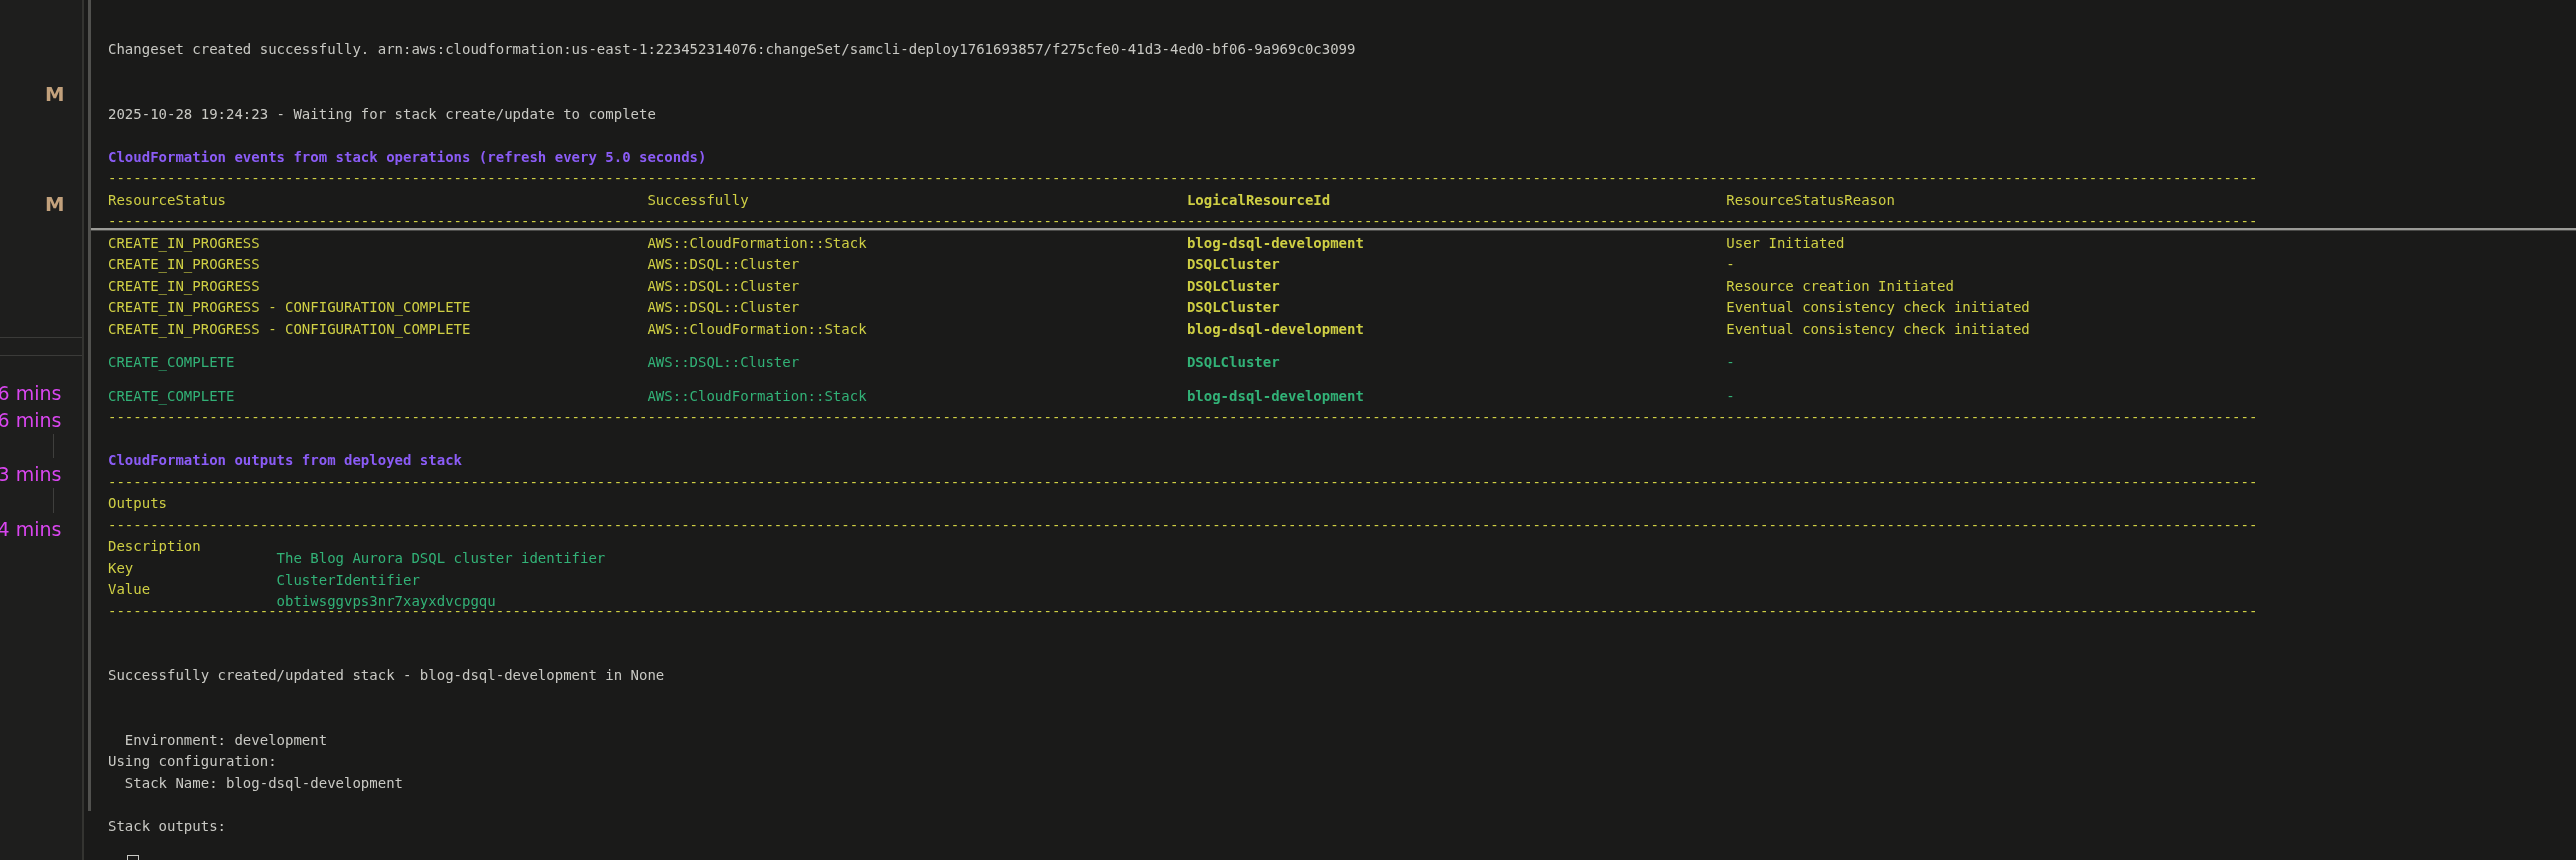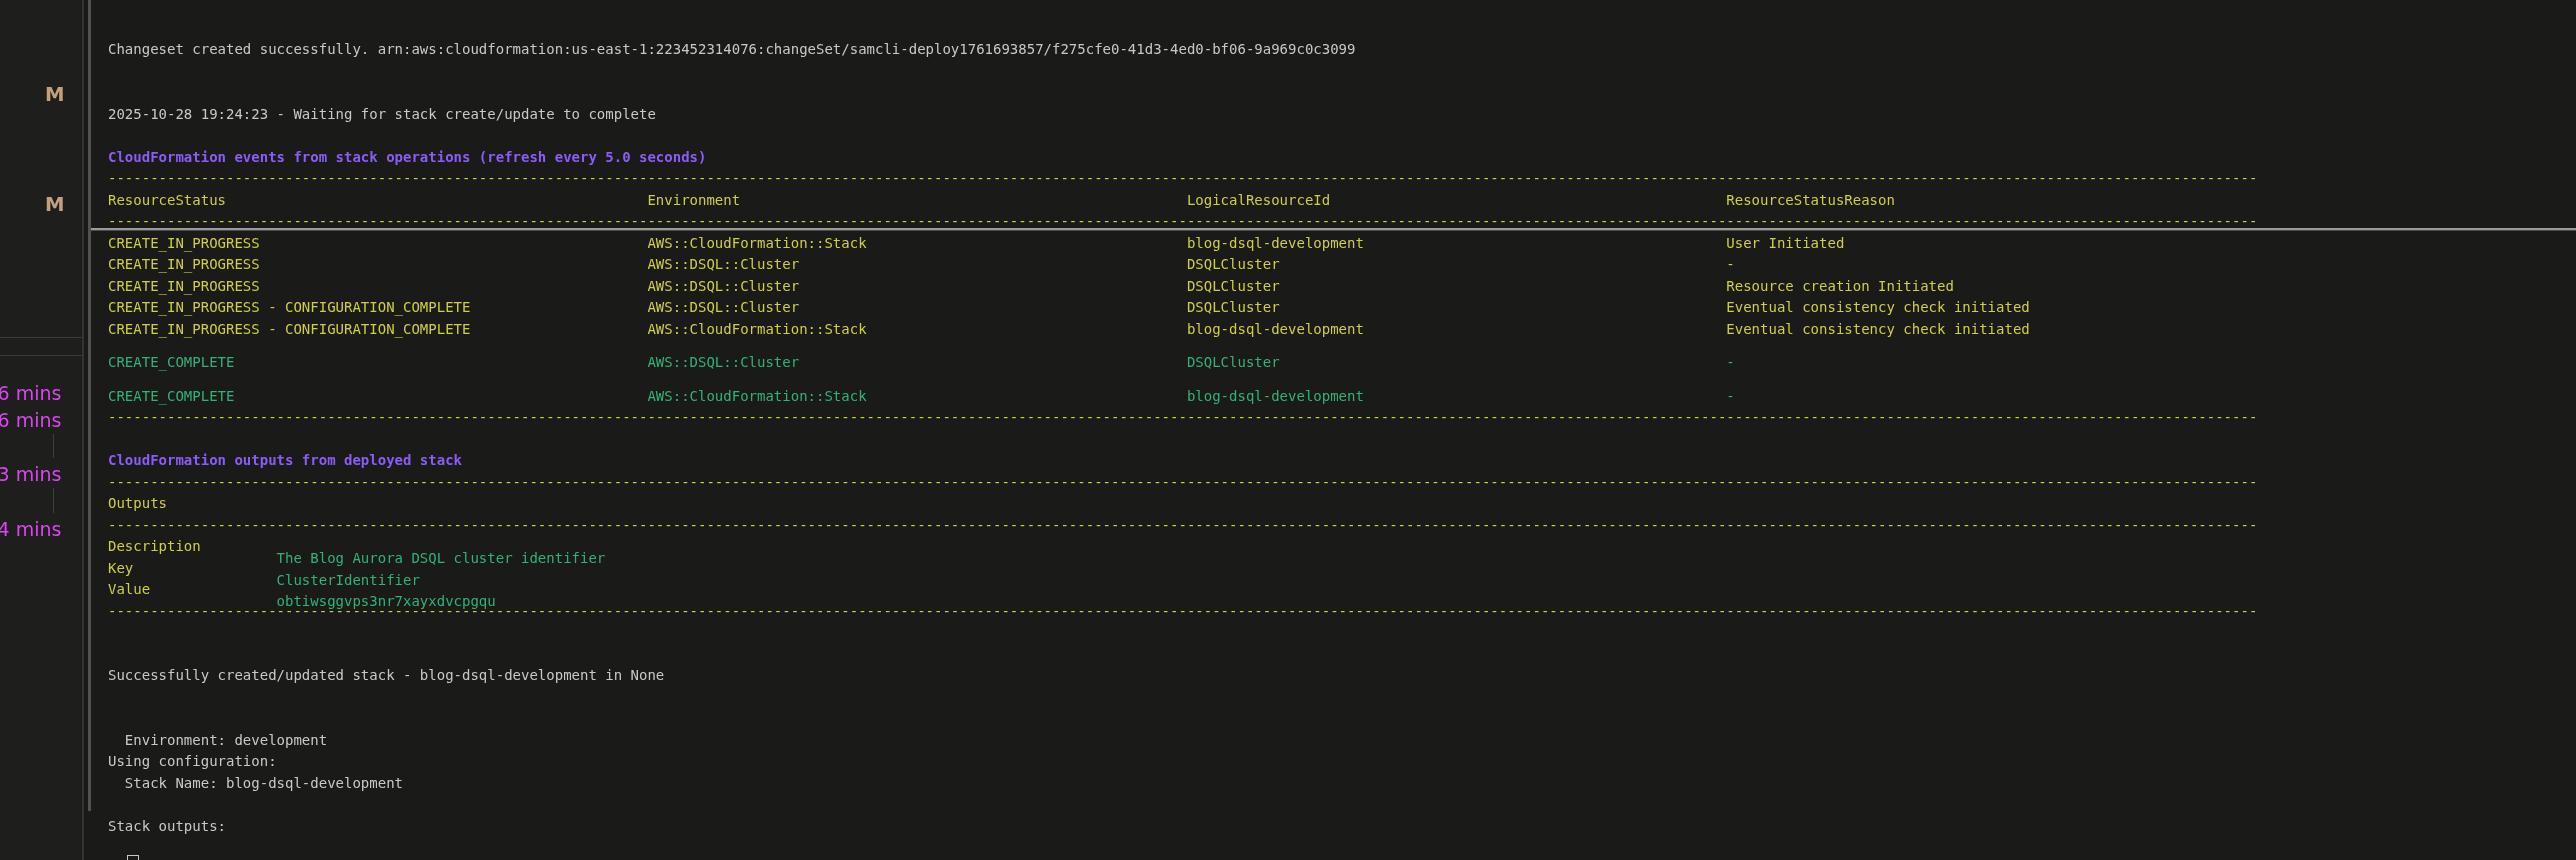--- a/index.html
+++ b/index.html
@@ -25,21 +25,21 @@
   .ln{position:relative;height:21.5px;line-height:21.5px;white-space:pre;}
   .yellow{color:#cfcf44;}
   .green{color:#32b277;margin-top:12px;}
   .bold{font-weight:bold;color:#8b5cf6;}
   .cyan{color:#4ba8d0;font-weight:bold;}
   .yb{color:#d9d948;font-weight:bold;}
   .dim{color:#9a9a96;}
   .row span{position:absolute;top:0;white-space:pre;}
   .c0{left:0;}
   .c1{left:64ch;}
-  .c2{left:128ch;}
+  .c2{left:128ch;font-weight:bold;}
   .c3{left:192ch;}
   .vcol{left:20ch;}
   #cursor{position:absolute;left:127px;top:855px;width:9.8px;height:13.7px;
         border:1px solid #c9c9c4;background:transparent;}
 </style>
 </head>
 <body>
 
 <div id="screen">
 
@@ -62,21 +62,21 @@
   <div id="terminal">
     <div class="ln">Changeset created successfully. arn:aws:cloudformation:us-east-1:223452314076:changeSet/samcli-deploy1761693857/f275cfe0-41d3-4ed0-bf06-9a969c0c3099</div>
     <div class="ln"></div>
     <div class="ln"></div>
     <div class="ln">2025-10-28 19:24:23 - Waiting for stack create/update to complete</div>
     <div class="ln"></div>
     <div class="ln bold">CloudFormation events from stack operations (refresh every 5.0 seconds)</div>
     <div class="ln yellow">---------------------------------------------------------------------------------------------------------------------------------------------------------------------------------------------------------------------------------------------------------------</div>
     <div class="ln row yellow">
       <span class="c0">ResourceStatus</span>
-      <span class="c1">Environment</span>
+      <span class="c1">Successfully</span>
       <span class="c2">LogicalResourceId</span>
       <span class="c3">ResourceStatusReason</span>
     </div>
     <div class="ln yellow">---------------------------------------------------------------------------------------------------------------------------------------------------------------------------------------------------------------------------------------------------------------</div>
 
     <div class="ln row yellow">
       <span class="c0">CREATE_IN_PROGRESS</span>
       <span class="c1">AWS::CloudFormation::Stack</span>
       <span class="c2">blog-dsql-development</span>
       <span class="c3">User Initiated</span>

